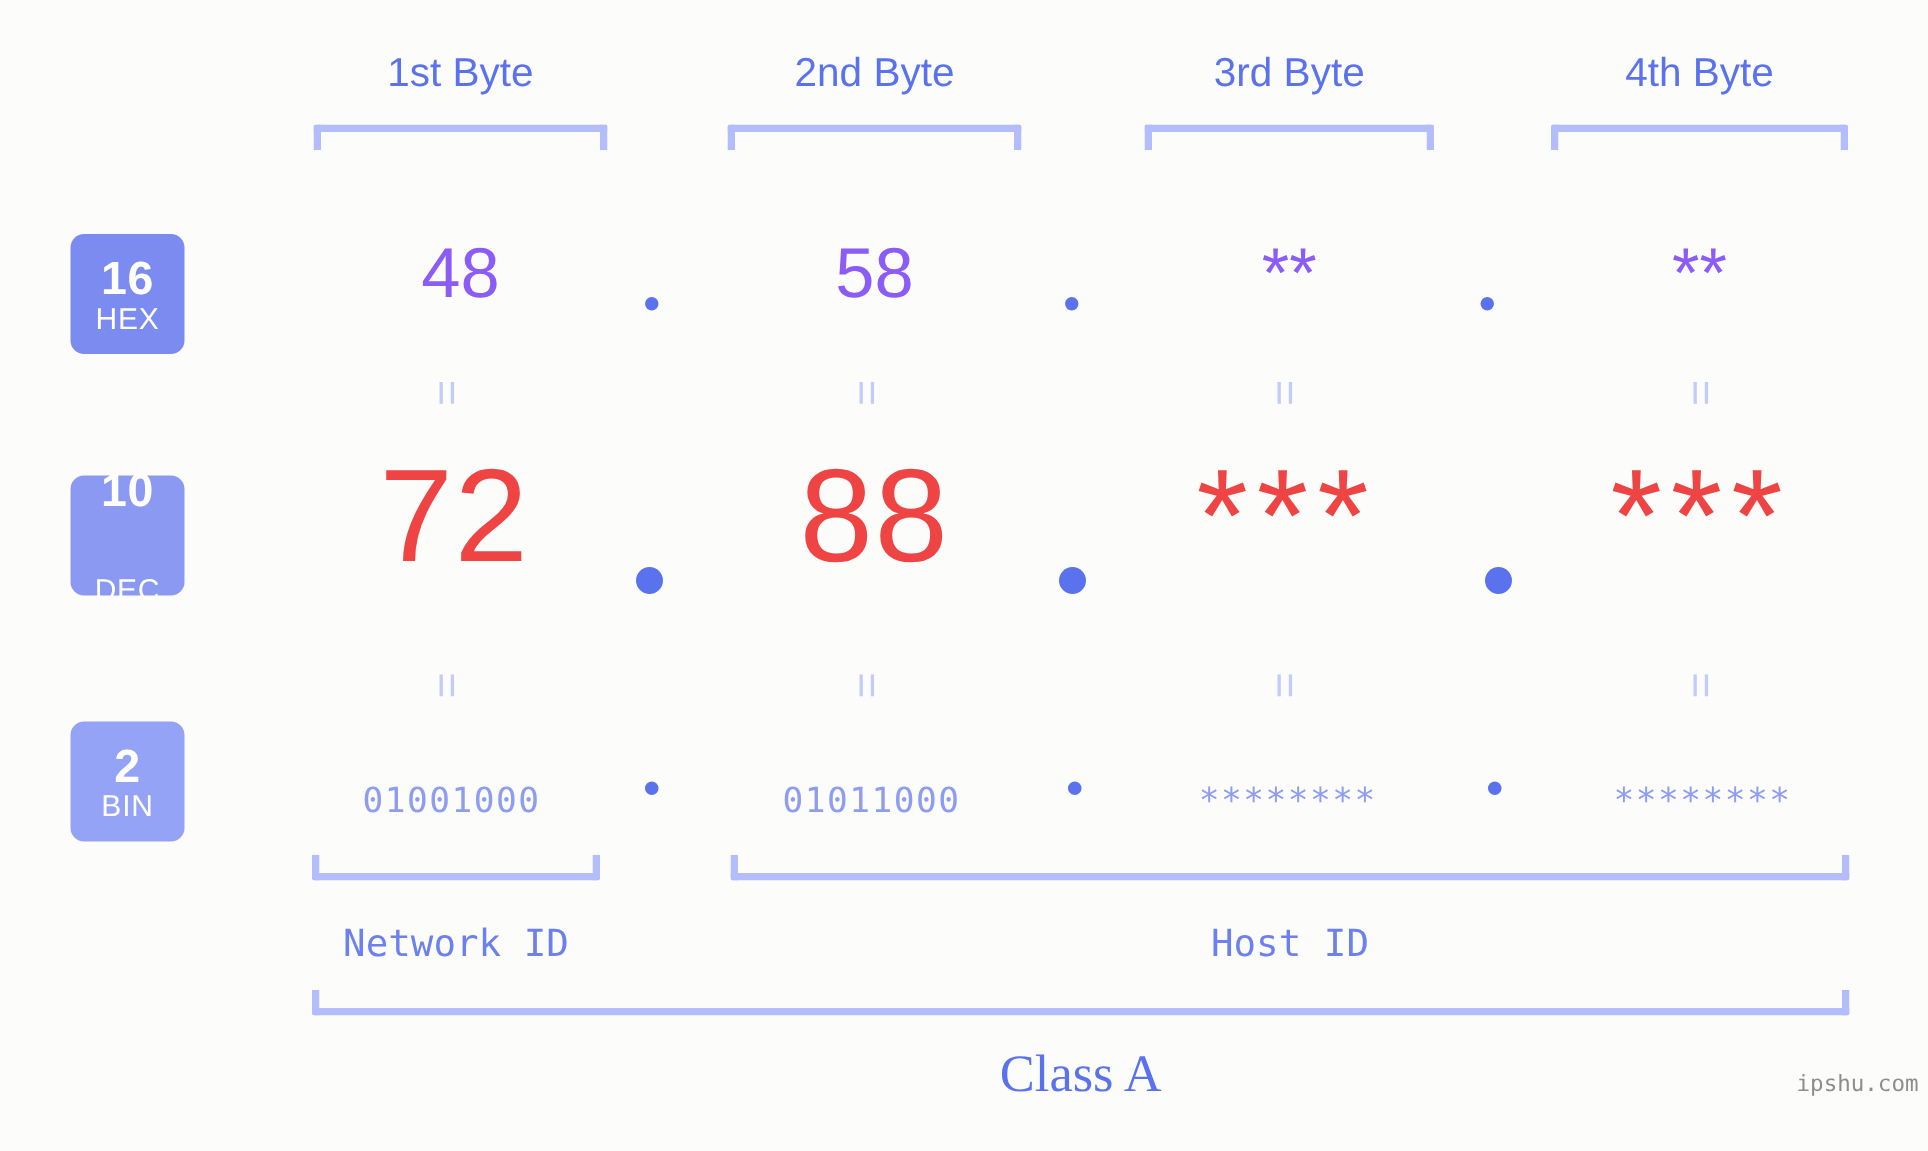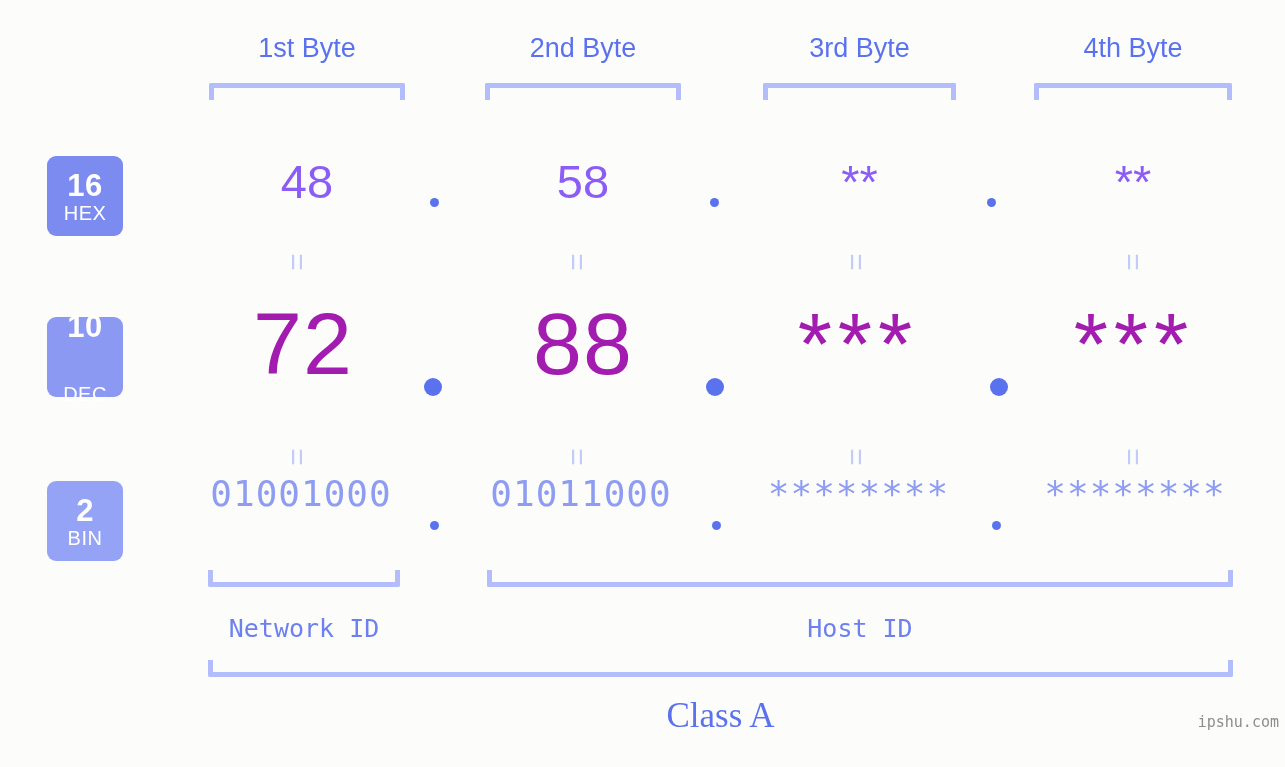--- a/index.html
+++ b/index.html
@@ -104,38 +104,38 @@
     width: 9px;
     height: 9px;
     border-radius: 50%;
     background: #5b72ef;
   }
 
   
   .dec-val {
     top: 300px;
     font-size: 88px;
-    color: #a21caf;
+    color: #ef4444;
     font-family: "Liberation Sans", sans-serif;
     letter-spacing: 1px;
   }
   .dec-val.stars { letter-spacing: 6px; }
   .dec-dot {
     position: absolute;
     top: 378px;
     width: 18px;
     height: 18px;
     border-radius: 50%;
     background: #5b72ef;
   }
 
   
   .bin-val {
-    top: 476px;
-    font-size: 36px;
+    top: 523px;
+    font-size: 23px;
     color: #8e9cf2;
     font-family: "DejaVu Sans Mono", monospace;
     letter-spacing: 1px;
   }
   .bin-dot {
     position: absolute;
     top: 521px;
     width: 9px;
     height: 9px;
     border-radius: 50%;

